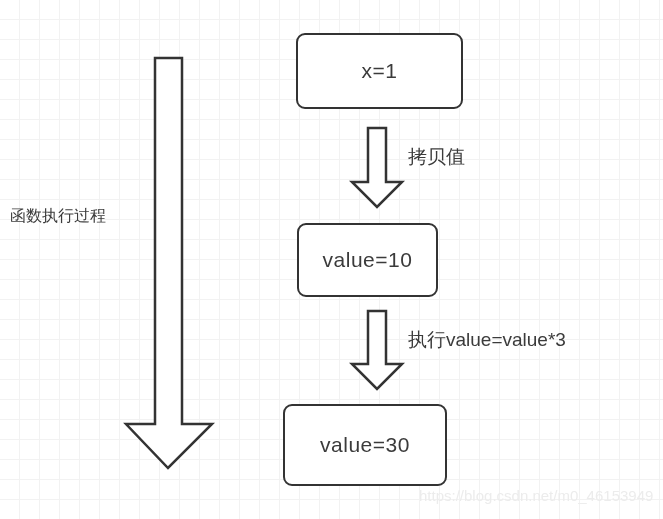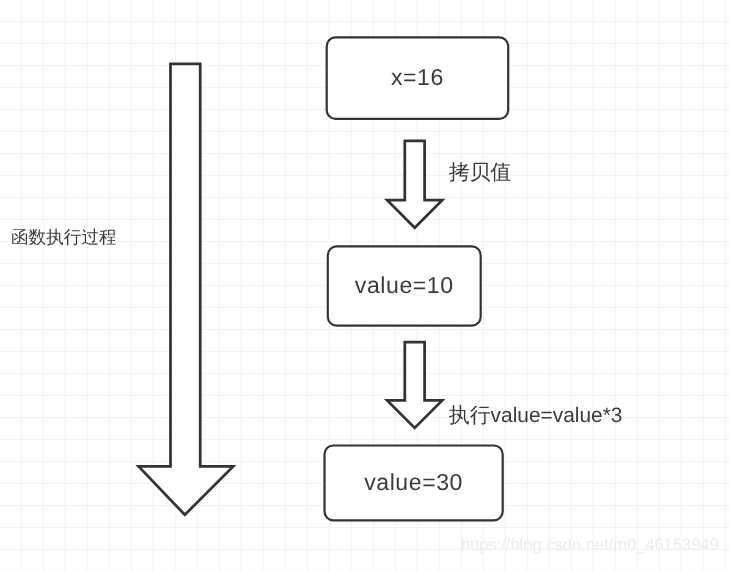--- a/index.html
+++ b/index.html
@@ -60,42 +60,42 @@
   }
   .watermark {
     position: absolute;
     font-size: 15px;
     color: #ececec;
     white-space: nowrap;
     font-family: "Liberation Sans", "DejaVu Sans", sans-serif;
   }
   #box-1 { left: 296px; top: 33px;  width: 167px; height: 76px; }
   #box-2 { left: 297px; top: 223px; width: 141px; height: 74px; }
-  #box-3 { left: 294px; top: 404px; width: 164px; height: 70px; }
+  #box-3 { left: 283px; top: 404px; width: 164px; height: 82px; }
   #label-edge-1 { left: 408px; top: 144px; }
-  #label-edge-2 { left: 408px; top: 327px; margin-top: 38px; }
+  #label-edge-2 { left: 408px; top: 327px; }
   #label-process  { left: 10px;  top: 206px; }
   #watermark-url { left: 419px; top: 487px; }
 </style>
 </head>
 <body>
 
 <div id="canvas">
 
   <svg class="vector-layer" viewBox="0 0 663 519">
 
     <polygon points="155,58 182,58 182,424 212,424 168,468 126,424 155,424" fill="#ffffff" stroke="#333333" stroke-width="2.5" stroke-linejoin="miter"></polygon>
 
     <polygon points="368,128 386,128 386,182 402,182 377,207 352,182 368,182" fill="#ffffff" stroke="#333333" stroke-width="2.5" stroke-linejoin="miter"></polygon>
 
     <polygon points="368,311 386,311 386,364 402,364 377,389 352,364 368,364" fill="#ffffff" stroke="#333333" stroke-width="2.5" stroke-linejoin="miter"></polygon>
   </svg>
 
   <div class="node-box" id="box-1">
-    <span class="node-label">x=16</span>
+    <span class="node-label">x=1</span>
   </div>
 
   <div class="node-box" id="box-2">
     <span class="node-label">value=10</span>
   </div>
 
   <div class="node-box" id="box-3">
     <span class="node-label">value=30</span>
   </div>
 

